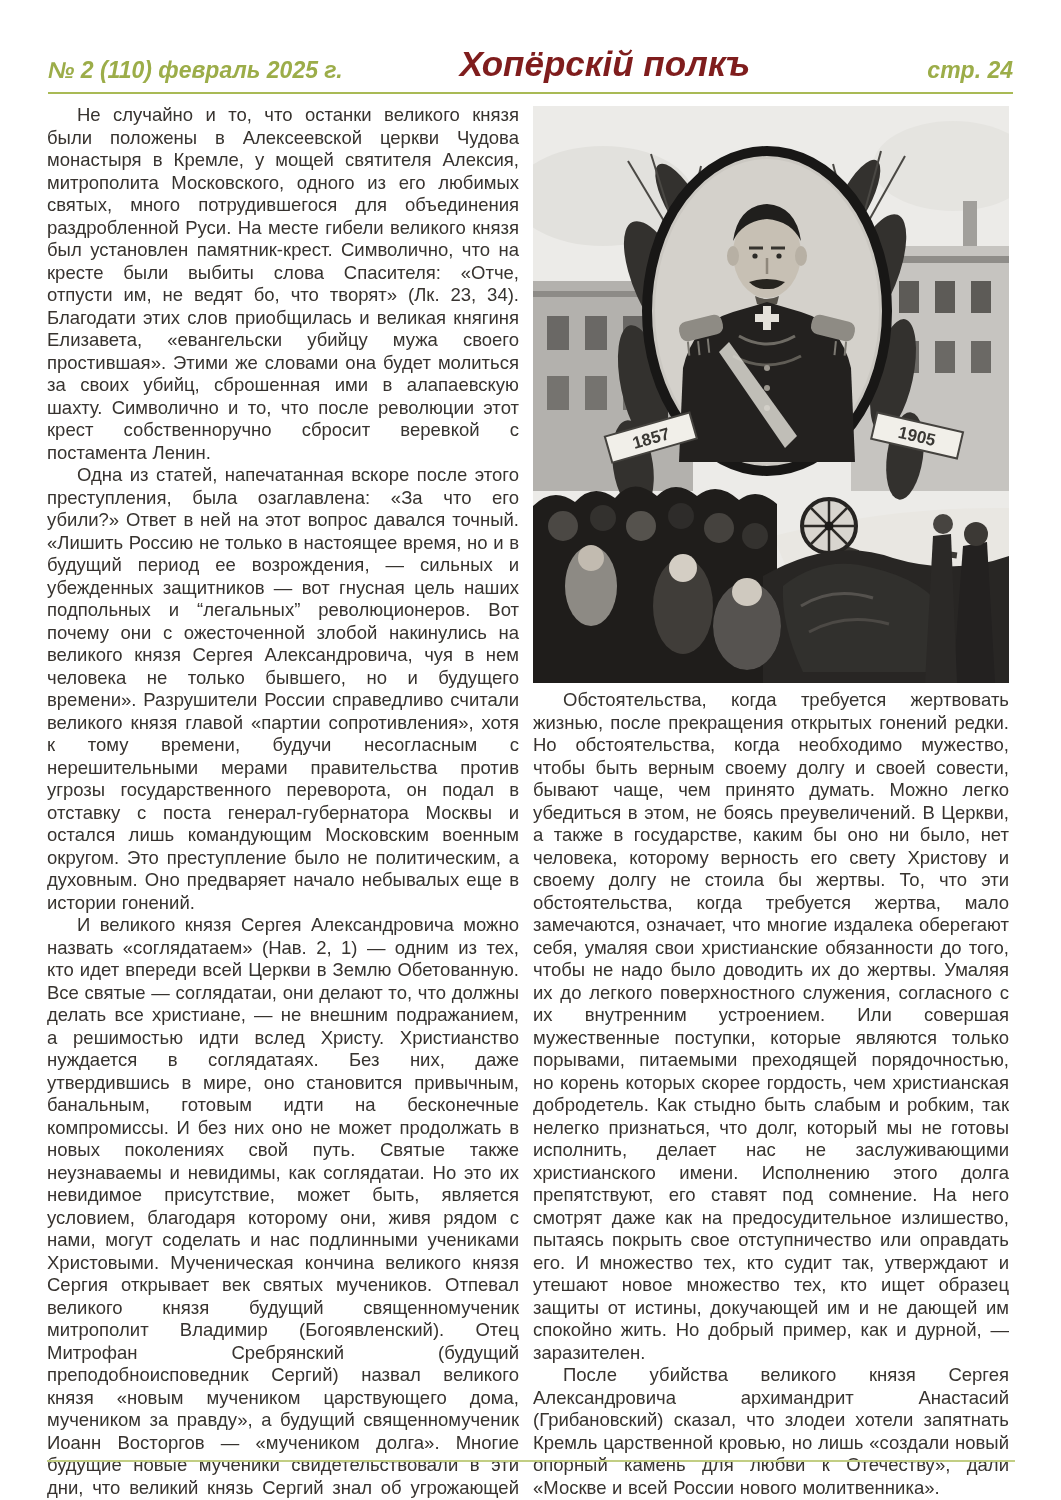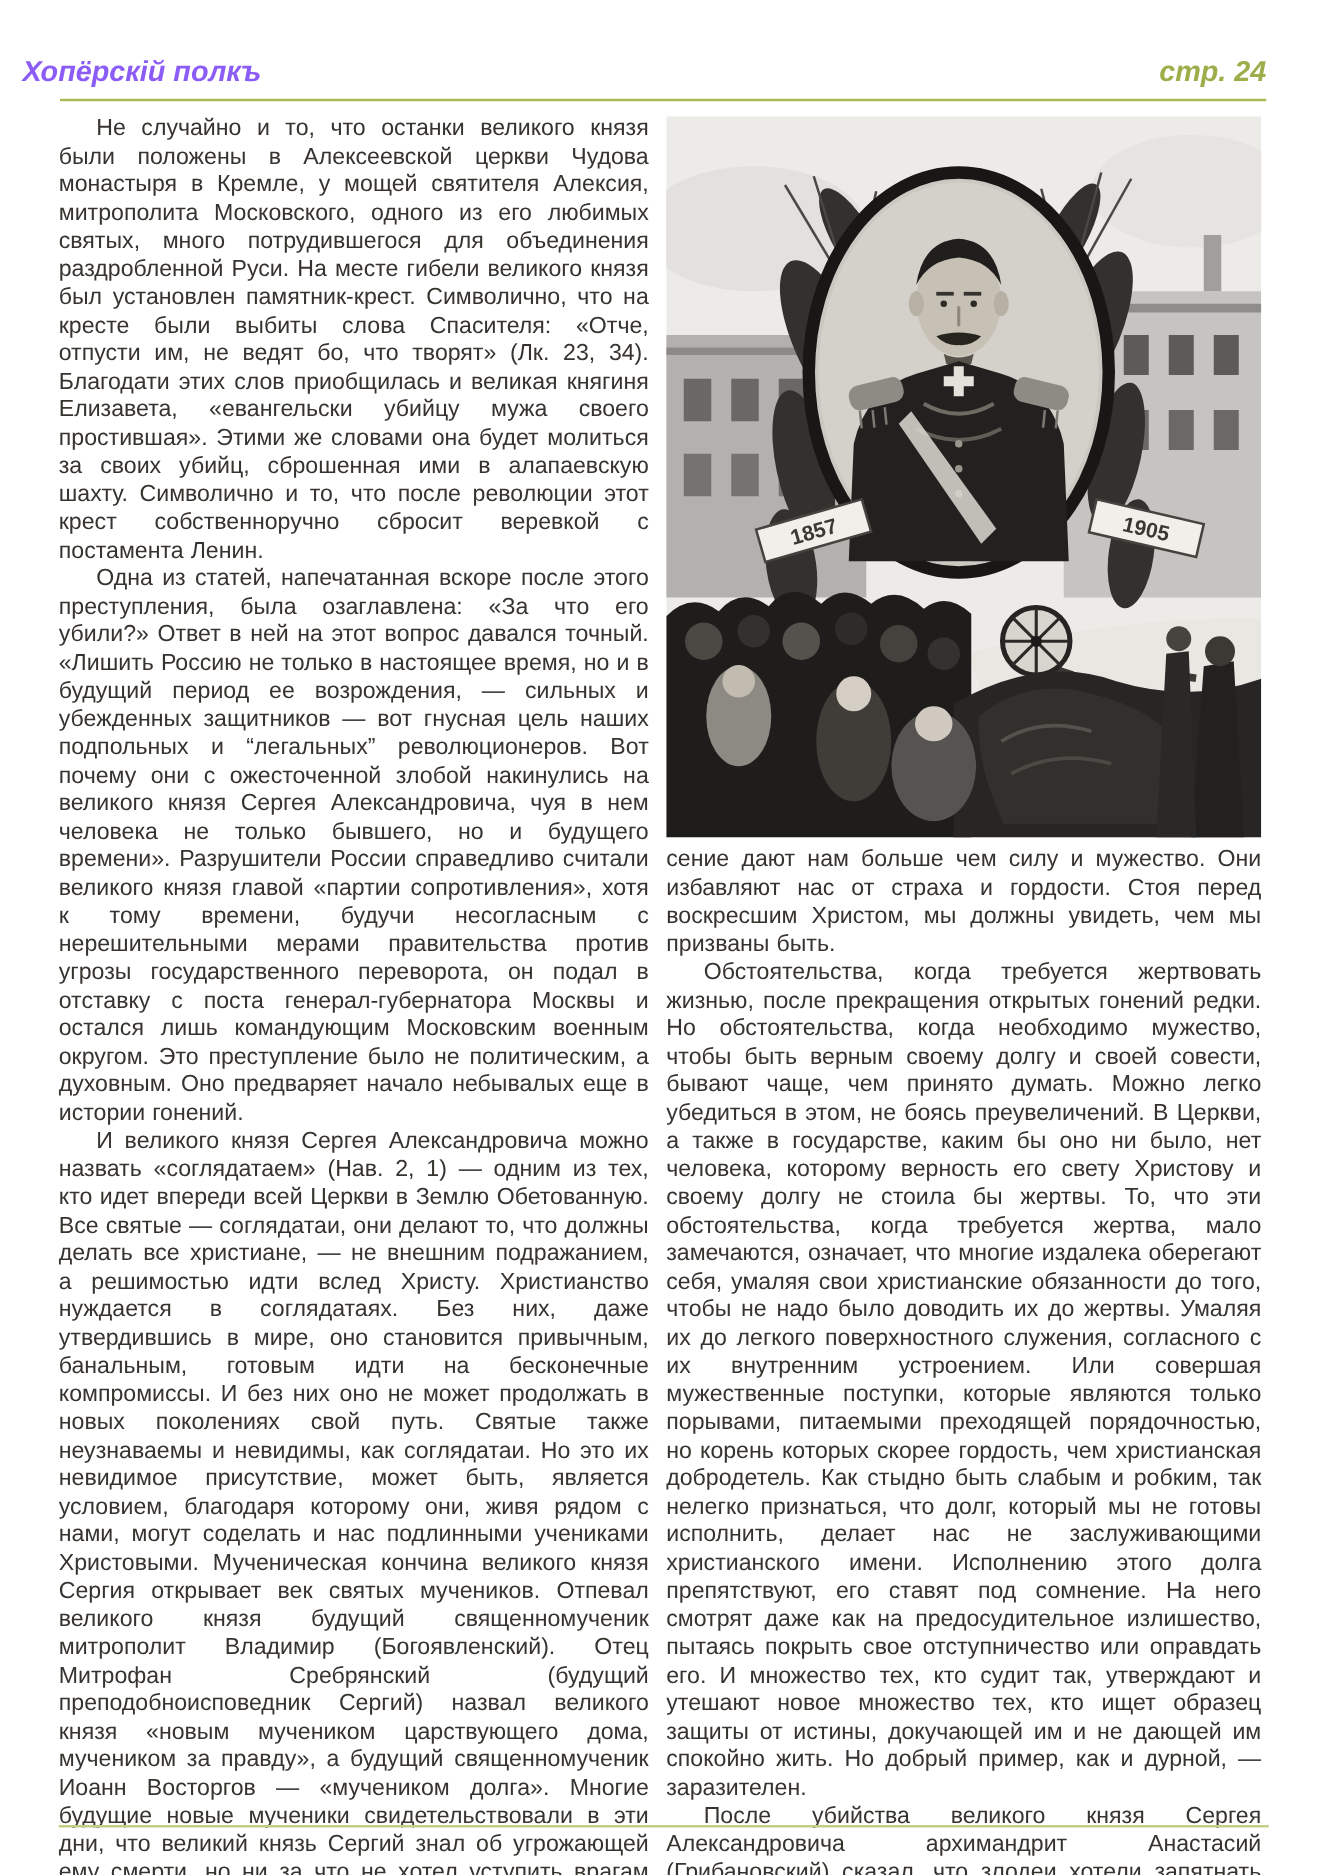--- a/index.html
+++ b/index.html
@@ -11,21 +11,21 @@
   .page{position:relative;width:1061px;height:1500px;background:#ffffff;}
   
   .masthead{
     display:flex;align-items:flex-end;justify-content:space-between;
     padding:44px 48px 6px 48px;
   }
   .masthead .issue, .masthead .pageno{
     font-style:italic;font-weight:bold;font-size:23px;color:#9cad49;white-space:nowrap;
   }
   .masthead .title{
-    font-style:italic;font-weight:bold;font-size:23px;color:#8b5cf6;white-space:nowrap;
+    font-style:italic;font-weight:bold;font-size:35px;color:#7f1d1d;white-space:nowrap;
     transform:translateX(-30px);
   }
   .head-rule{
     height:2px;background:#a9ba55;margin:2px 48px 10px 48px;border:none;
   }
   
   .columns{
     display:flex;gap:14px;padding:0 47px;align-items:flex-start;
   }
   .col{
@@ -44,20 +44,21 @@
     position:absolute;left:47px;right:46px;top:1452px;height:2px;
     background:#c2ce83;border:none;
   }
 </style>
 </head>
 <body>
 
 <div class="page">
 
   <div class="masthead">
+    <span class="issue">№ 2 (110) февраль 2025 г.</span>
     <span class="title">Хопёрскій полкъ</span>
     <span class="pageno">стр. 24</span>
   </div>
   <hr class="head-rule">
 
   <div class="columns">
 
     <div class="col col-left">
       <p>Не случайно и то, что останки великого князя были положены в Алексеевской церкви Чудова монастыря в Кремле, у мощей святителя Алексия, митрополита Московского, одного из его любимых святых, много потрудившегося для объединения раздробленной Руси. На месте гибели великого князя был установлен памятник-крест. Символично, что на кресте были выбиты слова Спасителя: «Отче, отпусти им, не ведят бо, что творят» (Лк. 23, 34). Благодати этих слов приобщилась и великая княгиня Елизавета, «евангельски убийцу мужа своего простившая». Этими же словами она будет молиться за своих убийц, сброшенная ими в алапаевскую шахту. Символично и то, что после революции этот крест собственноручно сбросит веревкой с постамента Ленин.</p>
       <p>Одна из статей, напечатанная вскоре после этого преступления, была озаглавлена: «За что его убили?» Ответ в ней на этот вопрос давался точный. «Лишить Россию не только в настоящее время, но и в будущий период ее возрождения, — сильных и убежденных защитников — вот гнусная цель наших подпольных и “легальных” революционеров. Вот почему они с ожесточенной злобой накинулись на великого князя Сергея Александровича, чуя в нем человека не только бывшего, но и будущего времени». Разрушители России справедливо считали великого князя главой «партии сопротивления», хотя к тому времени, будучи несогласным с нерешительными мерами правительства против угрозы государственного переворота, он подал в отставку с поста генерал-губернатора Москвы и остался лишь командующим Московским военным округом. Это преступление было не политическим, а духовным. Оно предваряет начало небывалых еще в истории гонений.</p>
@@ -213,21 +214,20 @@
             <path d="M276,526 Q312,506 356,518" stroke="#4c4945" stroke-width="3" fill="none"></path>
 
             <path d="M430,440 L454,436 L462,577 L420,577 Z" fill="#232120"></path>
             <circle cx="443" cy="428" r="12" fill="#3c3935"></circle>
             <path d="M400,430 L418,428 L424,577 L392,577 Z" fill="#2b2927"></path>
             <circle cx="410" cy="418" r="10" fill="#474440"></circle>
           </g>
         </svg>
       </figure>
 
-      <p class="noindent">сение дают нам больше чем силу и мужество. Они избавляют нас от страха и гордости. Стоя перед воскресшим Христом, мы должны увидеть, чем мы призваны быть.</p>
       <p>Обстоятельства, когда требуется жертвовать жизнью, после прекращения открытых гонений редки. Но обстоятельства, когда необходимо мужество, чтобы быть верным своему долгу и своей совести, бывают чаще, чем принято думать. Можно легко убедиться в этом, не боясь преувеличений. В Церкви, а также в государстве, каким бы оно ни было, нет человека, которому верность его свету Христову и своему долгу не стоила бы жертвы. То, что эти обстоятельства, когда требуется жертва, мало замечаются, означает, что многие издалека оберегают себя, умаляя свои христианские обязанности до того, чтобы не надо было доводить их до жертвы. Умаляя их до легкого поверхностного служения, согласного с их внутренним устроением. Или совершая мужественные поступки, которые являются только порывами, питаемыми преходящей порядочностью, но корень которых скорее гордость, чем христианская добродетель. Как стыдно быть слабым и робким, так нелегко признаться, что долг, который мы не готовы исполнить, делает нас не заслуживающими христианского имени. Исполнению этого долга препятствуют, его ставят под сомнение. На него смотрят даже как на предосудительное излишество, пытаясь покрыть свое отступничество или оправдать его. И множество тех, кто судит так, утверждают и утешают новое множество тех, кто ищет образец защиты от истины, докучающей им и не дающей им спокойно жить. Но добрый пример, как и дурной, — заразителен.</p>
       <p>После убийства великого князя Сергея Александровича архимандрит Анастасий (Грибановский) сказал, что злодеи хотели запятнать Кремль царственной кровью, но лишь «создали новый опорный камень для любви к Отечеству», дали «Москве и всей России нового молитвенника».</p>
 
     </div>
   </div>
 
   <hr class="bottom-rule">
 </div>
 
 </body></html>

